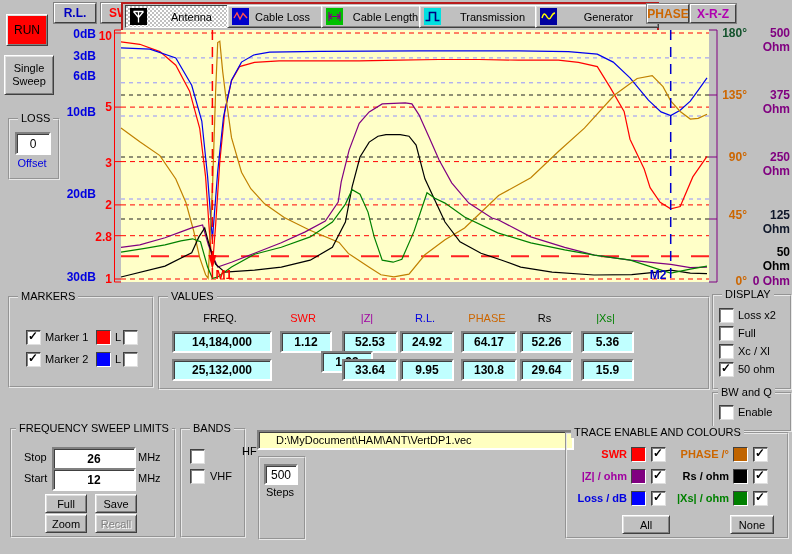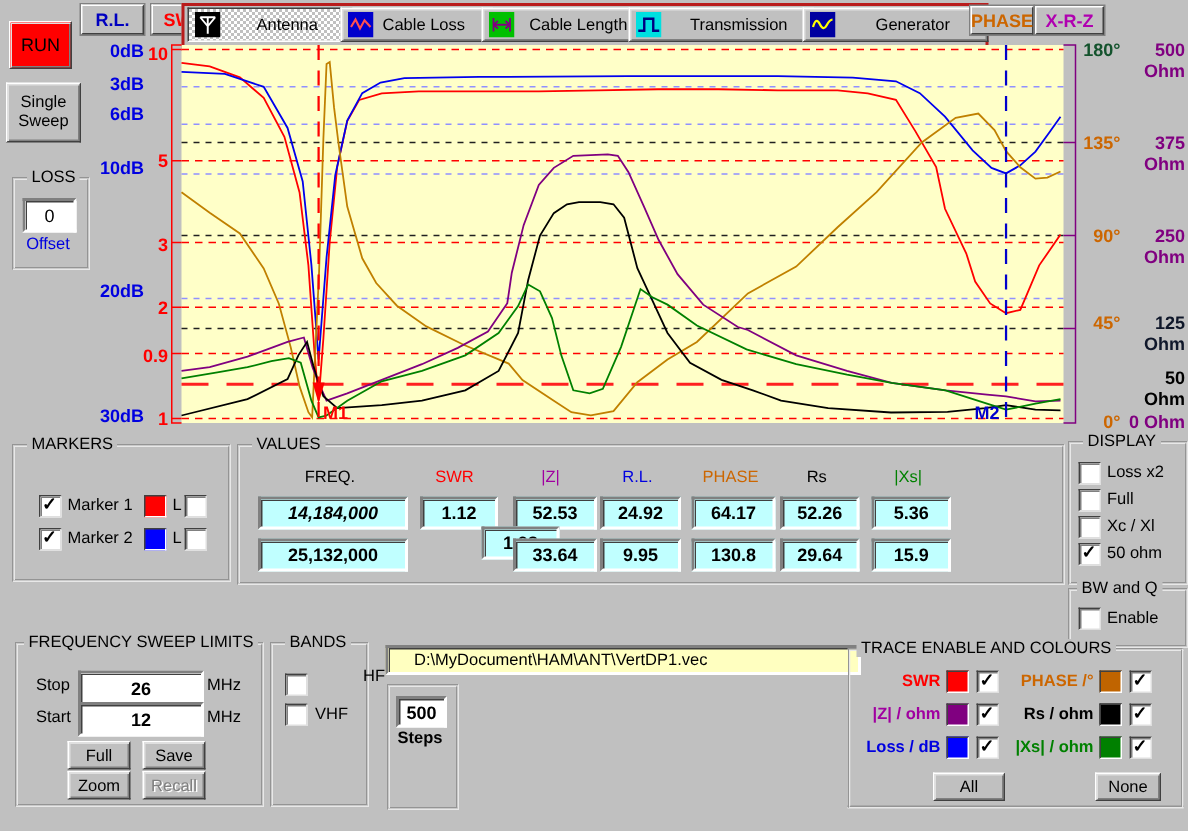--- a/index.html
+++ b/index.html
@@ -103,21 +103,21 @@
   <div class="abs axlbl" style="left:50px;top:49px;width:46px;text-align:right;color:#0000e0;">3dB</div>
   <div class="abs axlbl" style="left:50px;top:69px;width:46px;text-align:right;color:#0000e0;">6dB</div>
   <div class="abs axlbl" style="left:50px;top:105px;width:46px;text-align:right;color:#0000e0;">10dB</div>
   <div class="abs axlbl" style="left:50px;top:187px;width:46px;text-align:right;color:#0000e0;">20dB</div>
   <div class="abs axlbl" style="left:50px;top:270px;width:46px;text-align:right;color:#0000e0;">30dB</div>
 
   <div class="abs axlbl" style="left:88px;top:29px;width:24px;text-align:right;color:#ff0000;">10</div>
   <div class="abs axlbl" style="left:88px;top:100px;width:24px;text-align:right;color:#ff0000;">5</div>
   <div class="abs axlbl" style="left:88px;top:156px;width:24px;text-align:right;color:#ff0000;">3</div>
   <div class="abs axlbl" style="left:88px;top:198px;width:24px;text-align:right;color:#ff0000;">2</div>
-  <div class="abs axlbl" style="left:88px;top:230px;width:24px;text-align:right;color:#ff0000;">0.9</div>
+  <div class="abs axlbl" style="left:88px;top:230px;width:24px;text-align:right;color:#ff0000;">2.8</div>
   <div class="abs axlbl" style="left:88px;top:272px;width:24px;text-align:right;color:#ff0000;">1</div>
 
   <div class="abs group" style="left:8px;top:118px;width:48px;height:58px;">
     <span class="gtitle">LOSS</span>
     <div class="abs sunkfield" style="left:5px;top:12px;width:32px;height:19px;font-size:12px;">0</div>
     <div class="abs" style="left:0;top:37px;width:44px;text-align:center;color:#0000e0;">Offset</div>
   </div>
 
   <svg id="chart-svg" class="abs" style="left:113px;top:28px;" width="612" height="258">
       <rect x="8" y="2" width="588" height="252" fill="#ffffc8"></rect>
@@ -196,21 +196,21 @@
   <div class="abs group" style="left:158px;top:296px;width:548px;height:90px;">
     <span class="gtitle">VALUES</span>
     <div class="hdr" style="left: 10px; top: 14px; width: 100px; color: rgb(0, 0, 0);">FREQ.</div>
     <div class="hdr" style="left: 118px; top: 14px; width: 50px; color: rgb(255, 0, 0);">SWR</div>
     <div class="hdr" style="left: 179px; top: 14px; width: 56px; color: rgb(160, 0, 160);">|Z|</div>
     <div class="hdr" style="left: 238px; top: 14px; width: 54px; color: rgb(0, 0, 224);">R.L.</div>
     <div class="hdr" style="left: 299px; top: 14px; width: 56px; color: rgb(204, 102, 0);">PHASE</div>
     <div class="hdr" style="left: 358px; top: 14px; width: 53px; color: rgb(0, 0, 0);">Rs</div>
     <div class="hdr" style="left: 419px; top: 14px; width: 53px; color: rgb(0, 128, 0);">|Xs|</div>
 
-    <div class="abs cyanfield" style="left:12px;top:33px;width:96px;height:18px;font-style:italic;">14,184,000</div>
+    <div class="abs cyanfield" style="left:12px;top:33px;width:96px;height:18px;">14,184,000</div>
     <div class="abs cyanfield" style="left:120px;top:33px;width:48px;height:18px;">1.12</div>
     <div class="abs cyanfield" style="left:182px;top:33px;width:52px;height:18px;">52.53</div>
     <div class="abs cyanfield" style="left:240px;top:33px;width:50px;height:18px;">24.92</div>
     <div class="abs cyanfield" style="left:301px;top:33px;width:52px;height:18px;">64.17</div>
     <div class="abs cyanfield" style="left:360px;top:33px;width:49px;height:18px;">52.26</div>
     <div class="abs cyanfield" style="left:421px;top:33px;width:49px;height:18px;">5.36</div>
 
     <div class="abs cyanfield" style="left:12px;top:61px;width:96px;height:18px;">25,132,000</div>
     <div class="abs cyanfield" style="left:120px;top:53px;width:48px;height:18px;margin-left:41px;">1.93</div>
     <div class="abs cyanfield" style="left:182px;top:61px;width:52px;height:18px;">33.64</div>
@@ -257,21 +257,21 @@
     <span class="cb" style="left:8px;top:19px;"></span>
     <span class="abs" style="left:28px;top:15px;padding-left:32px;">HF</span>
     <span class="cb" style="left:8px;top:39px;"></span>
     <span class="abs" style="left:28px;top:40px;text-align:center;">VHF</span>
   </div>
 
   <div class="abs" style="left:257px;top:430px;width:296px;height:16px;background:#ffffc0;
        border:2px solid;border-color:#808080 #fff #fff #808080;box-shadow:inset 1px 1px 0 #404040;
        line-height:16px;padding-left:17px;overflow:hidden;white-space:nowrap;">D:\MyDocument\HAM\ANT\VertDP1.vec</div>
 
-  <div class="abs group" style="left:258px;top:456px;width:44px;height:80px;font-weight:bold;">
+  <div class="abs group" style="left:258px;top:456px;width:44px;height:80px;">
     <div class="abs sunkfield" style="left:4px;top:6px;width:30px;height:17px;font-size:12px;">500</div>
     <div class="abs" style="left:0;top:28px;width:40px;text-align:center;">Steps</div>
   </div>
 
   <div class="abs group" style="left:565px;top:432px;width:220px;height:103px;">
     <span class="gtitle" style="left:4px;">TRACE ENABLE AND COLOURS</span>
 
     <div class="abs" style="left: 2px; top: 14px; width: 58px; text-align: right; font-weight: bold; color: rgb(255, 0, 0);">SWR</div>
     <span class="swatch" style="left: 64px; top: 13px; background-color: rgb(255, 0, 0);"></span>
     <span class="cb on" style="left:84px;top:13px;"></span>

